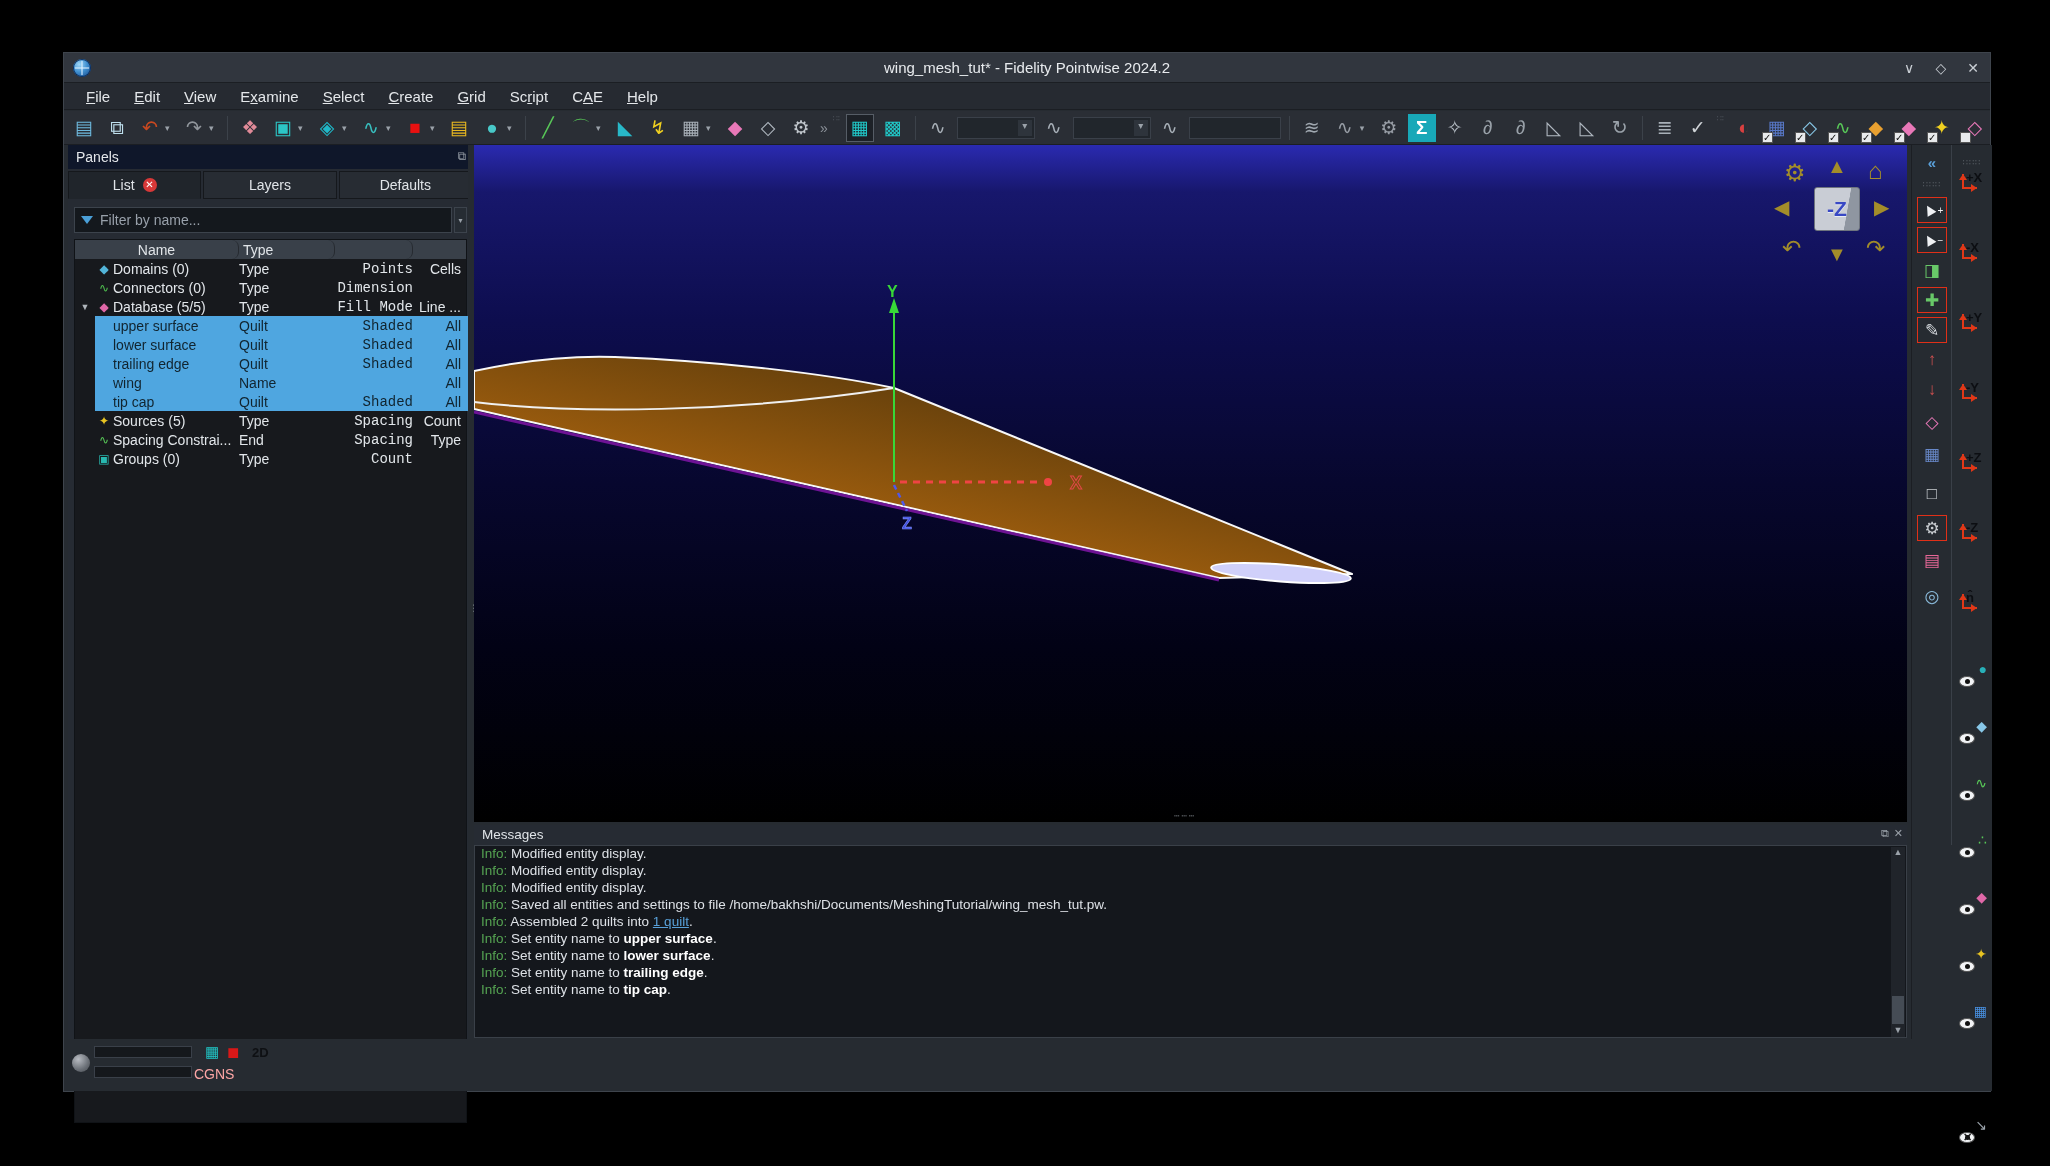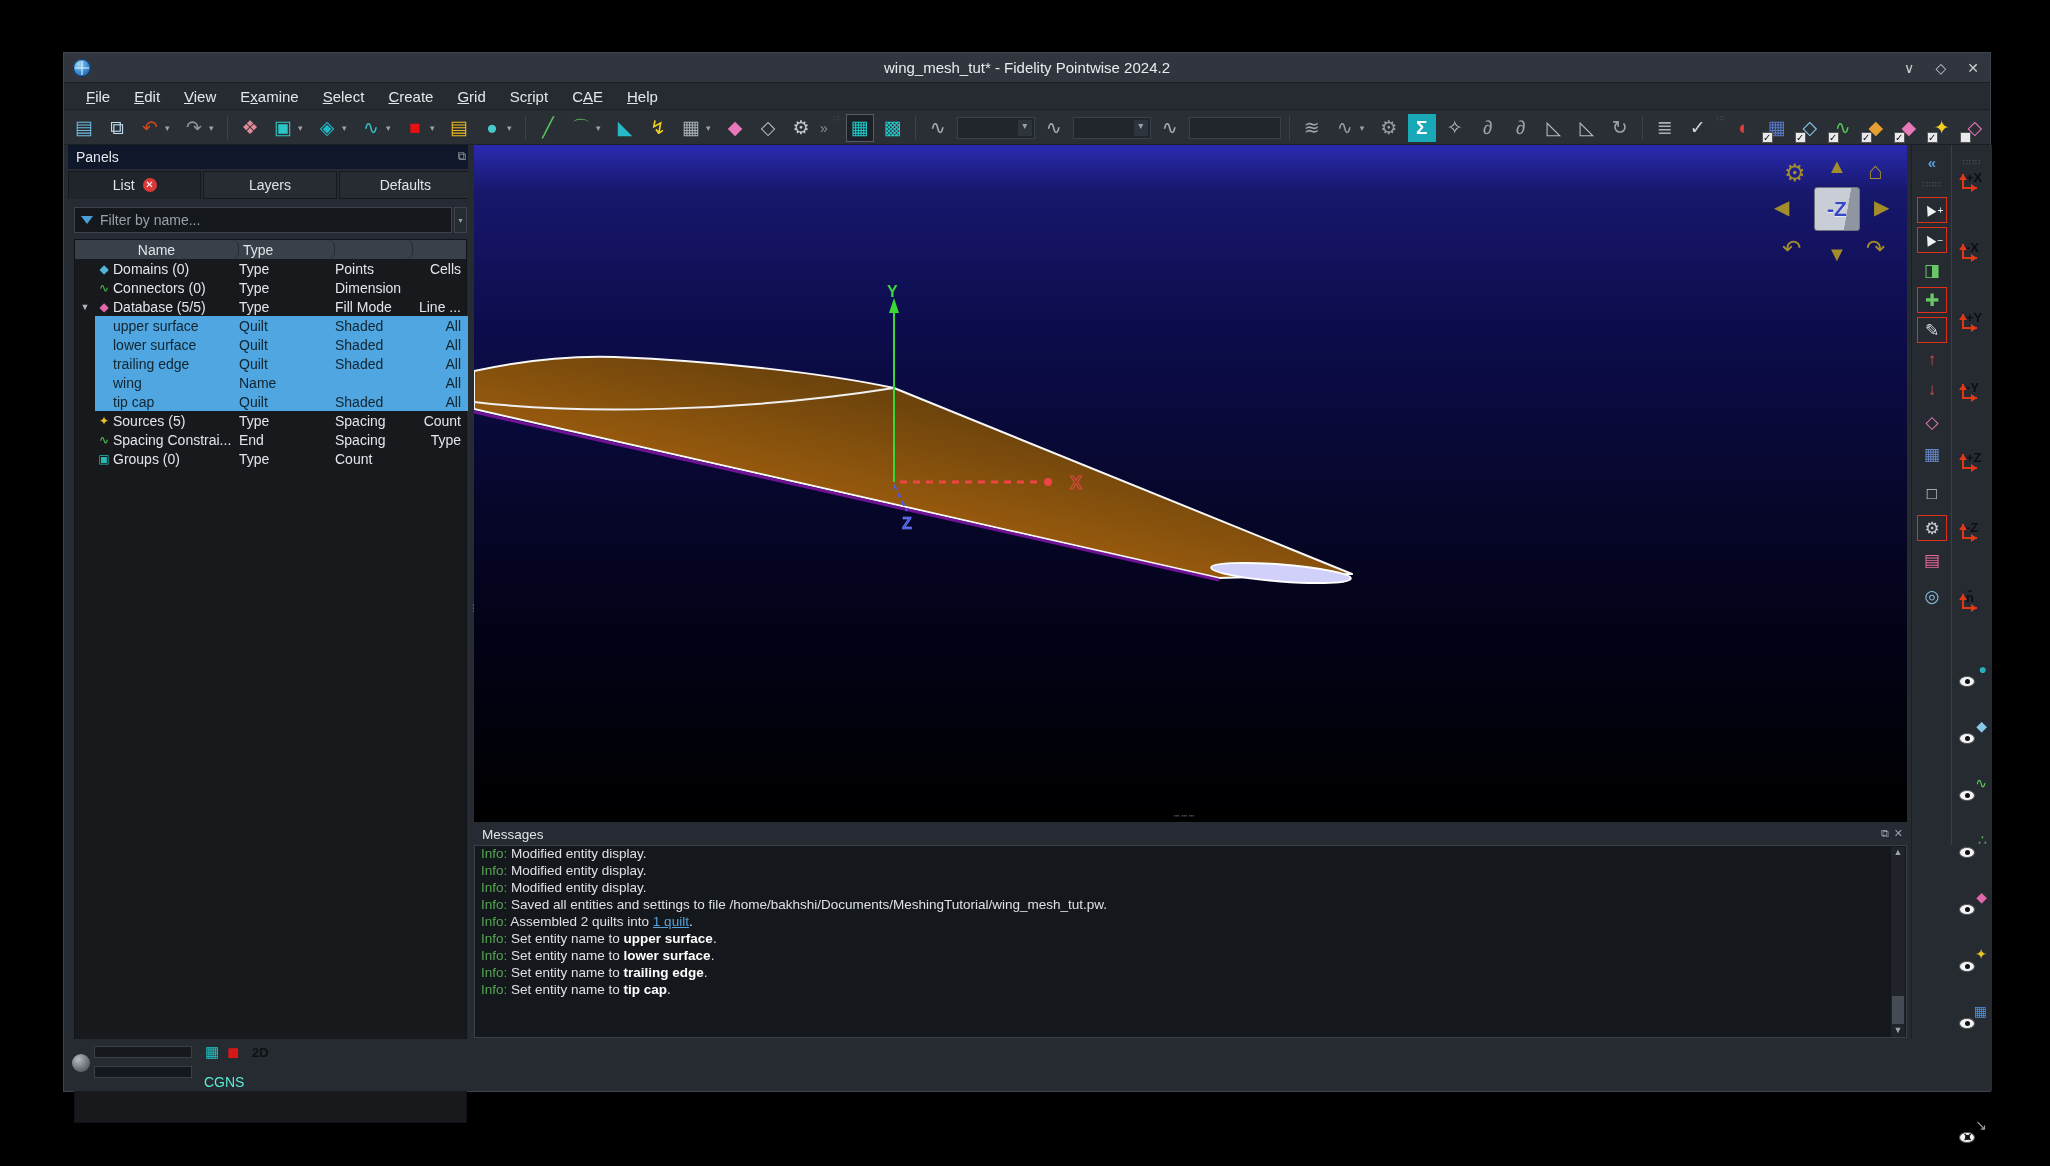--- a/index.html
+++ b/index.html
@@ -66,21 +66,21 @@
   .th.c-type{width:96px;padding-left:4px;}
   .th.c-3{width:78px;}
   .th.c-4{flex:1;border-right:none;}
   .trow{display:flex;height:19px;color:#e2e6ea;font-size:14px;align-items:stretch;}
   .t-exp{width:20px;flex:none;display:flex;align-items:center;justify-content:center;color:#aeb4ba;font-size:9px;}
   .t-hl{flex:1;display:flex;align-items:center;}
   .trow.sel .t-hl{background:#4fa6e0;color:#11242f;}
   .t-ico{width:18px;flex:none;text-align:center;font-size:12px;}
   .t-name{width:126px;flex:none;overflow:hidden;white-space:nowrap;}
   .t-type{width:96px;flex:none;}
-  .t-c3{width:78px;flex:none;}
+  .t-c3{width:78px;flex:none;text-align:right;font-family:Liberation Mono, monospace;}
   .t-c4{width:48px;flex:none;text-align:right;}
   .t-pad{width:10px;flex:none;}
   
   .viewport{position:absolute;left:410px;top:92px;width:1433px;height:677px;overflow:hidden;
     background:linear-gradient(180deg,#2a2ab0 0%,#17176c 7%,#0d0d4e 26%,#07072e 50%,#020215 74%,#000 100%);}
   .vp-svg{position:absolute;left:0;top:0;}
   .view-widget{position:absolute;left:1296px;top:8px;width:132px;height:120px;color:#a38d2a;}
   .vw{position:absolute;font-size:20px;}
   .vw-cube{position:absolute;left:44px;top:34px;width:46px;height:44px;border-radius:3px;
     background:linear-gradient(100deg,#c9cdd5 70%,#8f96a1 71%);
@@ -128,21 +128,21 @@
   .msg-scroll .up{position:absolute;top:0;left:0;width:14px;height:13px;color:#9aa1a9;font-size:9px;text-align:center;}
   .msg-scroll .down{position:absolute;bottom:0;left:0;width:14px;height:13px;color:#9aa1a9;font-size:9px;text-align:center;}
   .msg-thumb{position:absolute;left:1px;bottom:14px;width:12px;height:28px;background:#454c55;}
   
   .statusbar{position:absolute;left:0;bottom:0;width:100%;height:52px;background:#262b31;}
   .st-sphere{position:absolute;left:8px;top:15px;width:18px;height:18px;border-radius:50%;
     background:radial-gradient(circle at 35% 30%,#b8bcc2,#6a6f76 60%,#45494f);}
   .st-bar{position:absolute;left:30px;width:98px;height:12px;background:#15181c;border:1px solid #3a4049;}
   .st-ico{position:absolute;font-size:15px;}
   .st-2d{position:absolute;left:188px;top:6px;color:#0e1013;font-weight:bold;font-size:13px;}
-  .st-cae{position:absolute;left:140px;top:27px;color:#5eead4;font-size:14px;margin-top:8px;}
+  .st-cae{position:absolute;left:130px;top:27px;color:#fca5a5;font-size:14px;}
 </style>
 </head>
 <body>
 
 <div class="window">
 
   <div class="titlebar">
     <span class="app-logo"></span>
     <div class="title-text">wing_mesh_tut* - Fidelity Pointwise 2024.2</div>
     <div class="win-controls">

